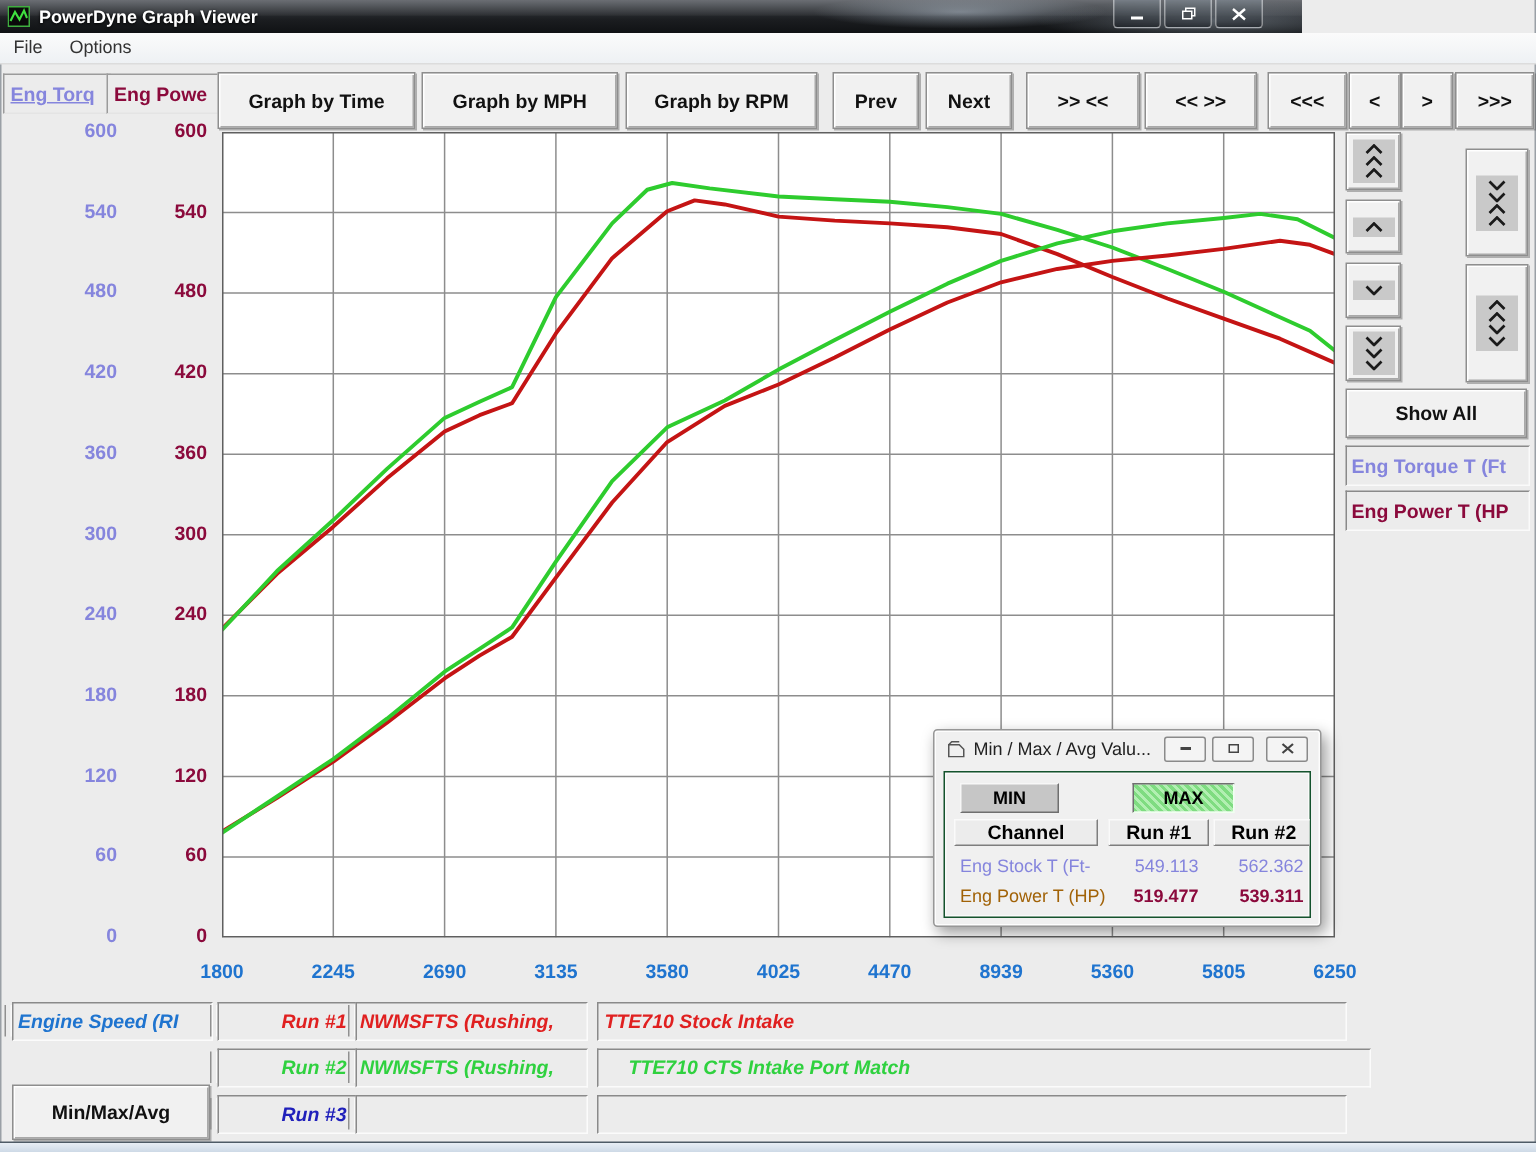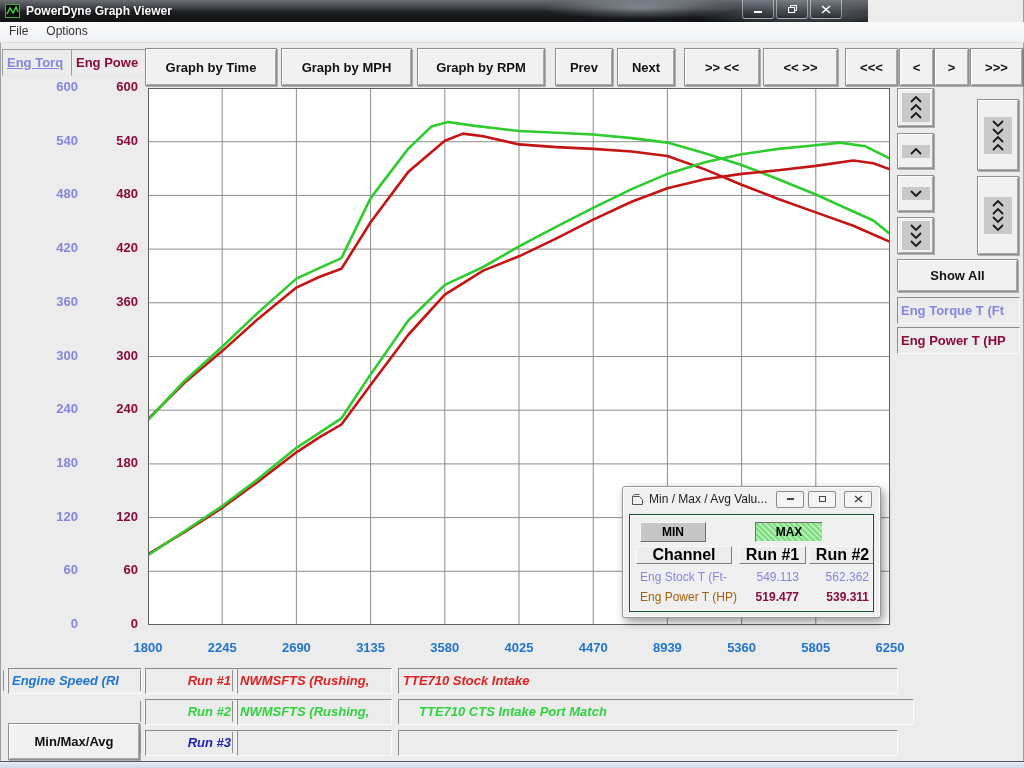--- a/index.html
+++ b/index.html
@@ -59,21 +59,21 @@
   .mm-body{position:absolute;left:6px;top:27px;width:243px;height:96px;background:#f0f0f0;
     border:1px solid #14532d;box-shadow:inset 0 0 0 1px #fafafa;overflow:hidden;}
   .mm-btn{position:absolute;height:18px;font-size:12px;font-weight:bold;text-align:center;
     line-height:18px;}
   .mm-min{left:10px;top:7px;width:64px;background:#c6c6c6;border:1px solid;
     border-color:#f7f7f7 #6f6f6f #6f6f6f #f7f7f7;}
   .mm-max{left:125px;top:7px;width:66px;
     background:repeating-linear-gradient(45deg,#7fdc81 0 2px,#b2efb2 2px 4px);
     border:1px solid;border-color:#6f6f6f #f0fff0 #f0fff0 #6f6f6f;}
   .mm-hdr{position:absolute;top:31px;height:16px;background:#ececec;border:1px solid;
-    border-color:#fafafa #7e7e7e #7e7e7e #fafafa;font-size:16px;font-weight:bold;text-align:center;
+    border-color:#fafafa #7e7e7e #7e7e7e #fafafa;font-size:13px;font-weight:bold;text-align:center;
     line-height:16px;}
   .mm-cell{position:absolute;font-size:12px;text-align:right;}
   .mm-chan{position:absolute;font-size:12px;left:10px;}
   
   .sunkbox{position:absolute;height:24px;border:1px solid;border-color:#8a8a8a #fbfbfb #fbfbfb #8a8a8a;
     background:#ececec;font-size:13px;font-weight:bold;line-height:24px;
     white-space:nowrap;overflow:hidden;font-style:italic;}
   .grip{position:absolute;width:3px;height:21px;border-left:1px solid #909090;
     border-right:1px solid #fafafa;}
   .run1{color:#e02020;} .run2{color:#2fd13f;} .run3{color:#2020bb;}

